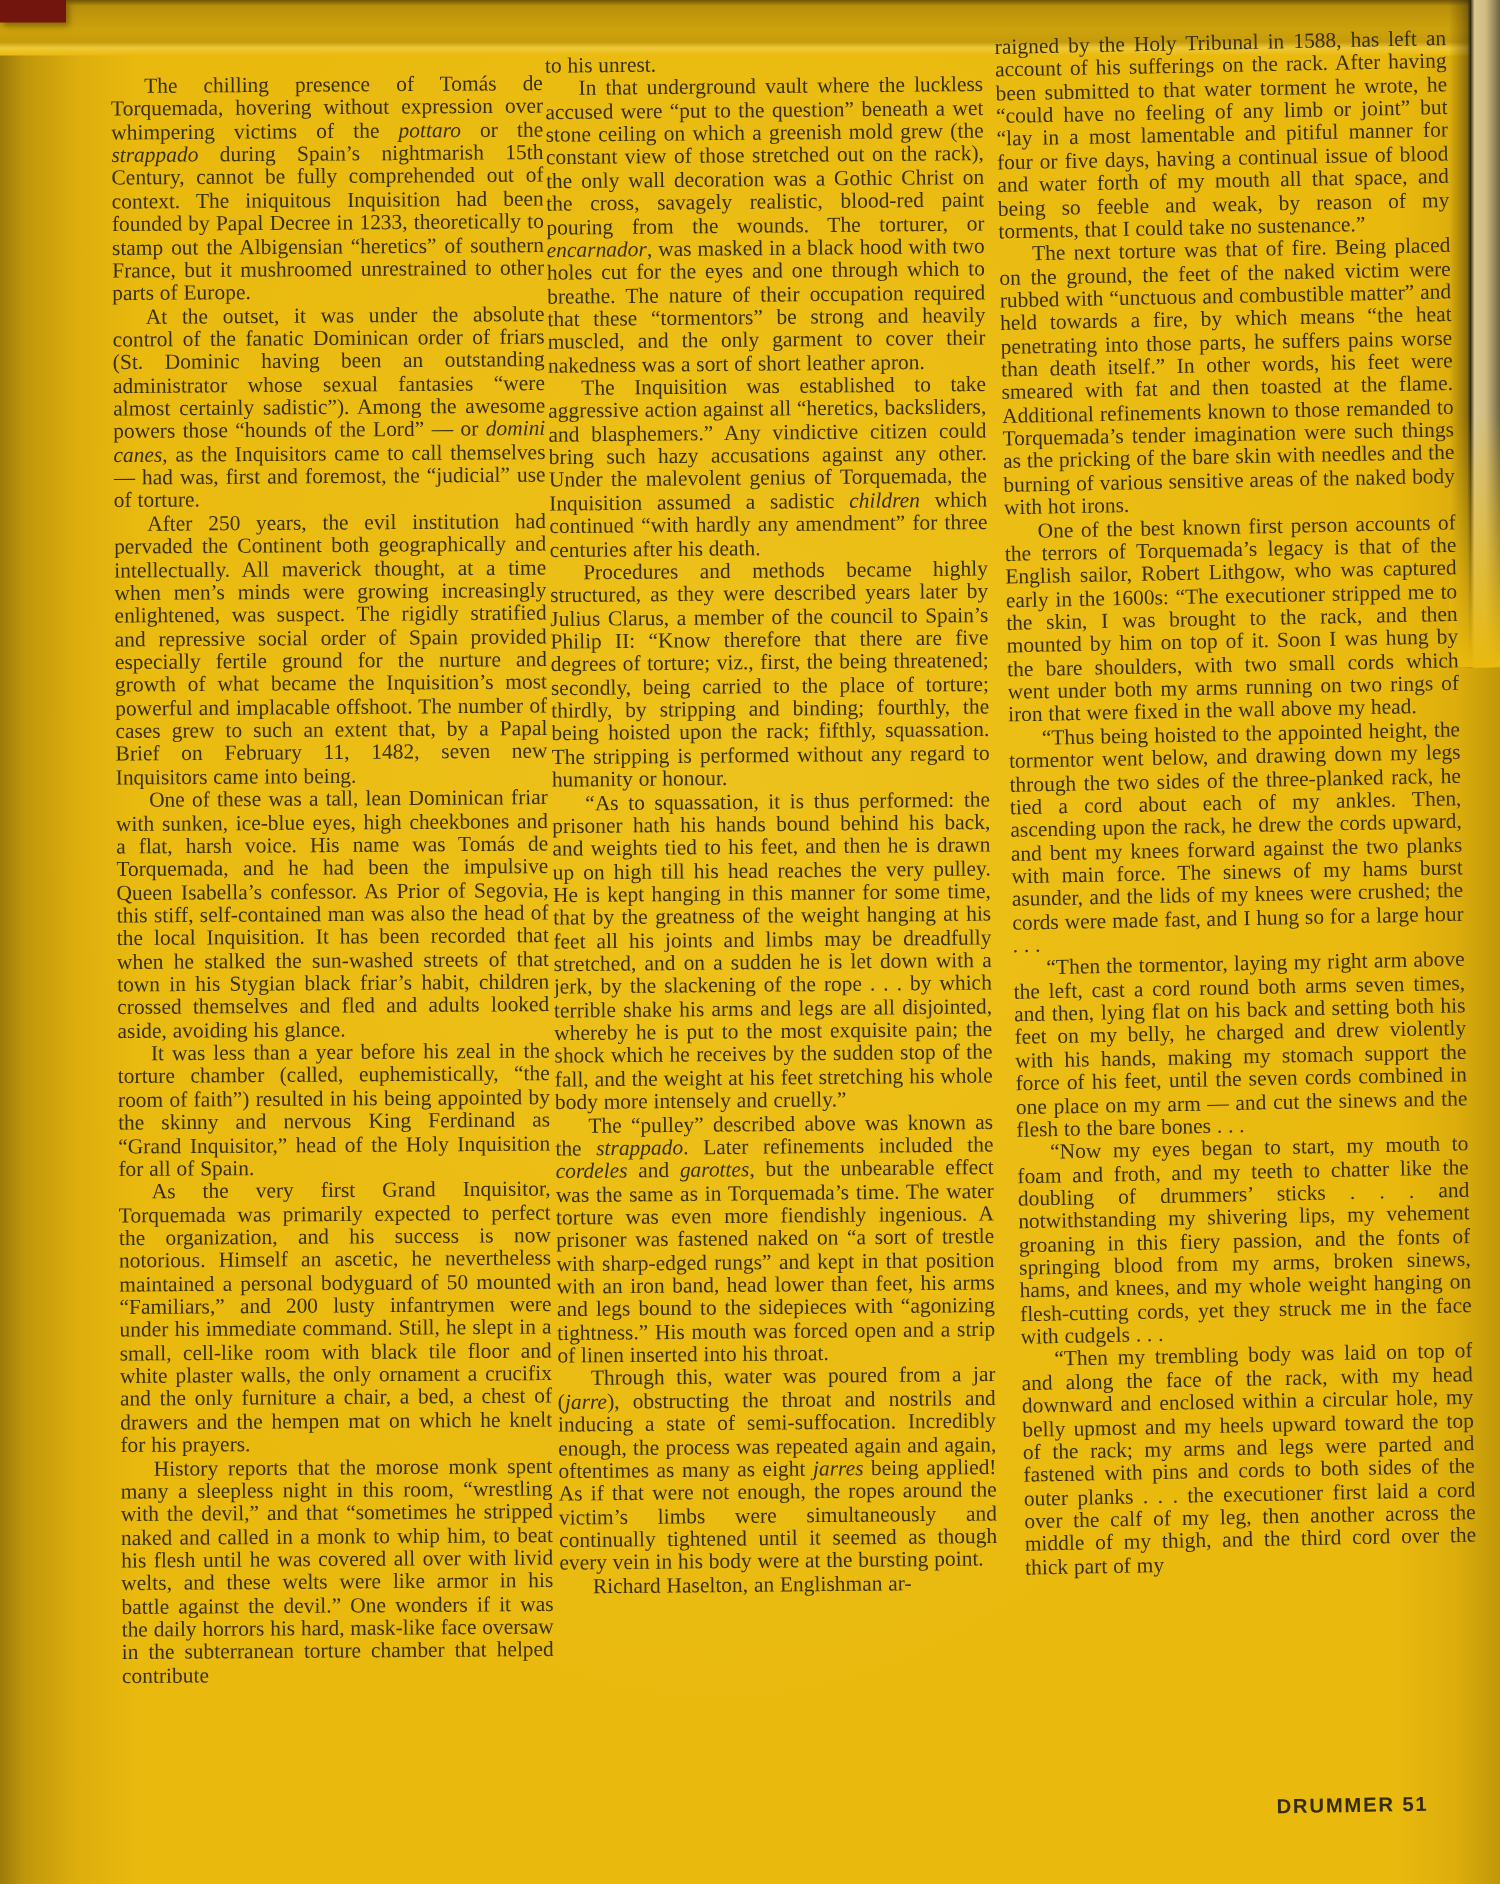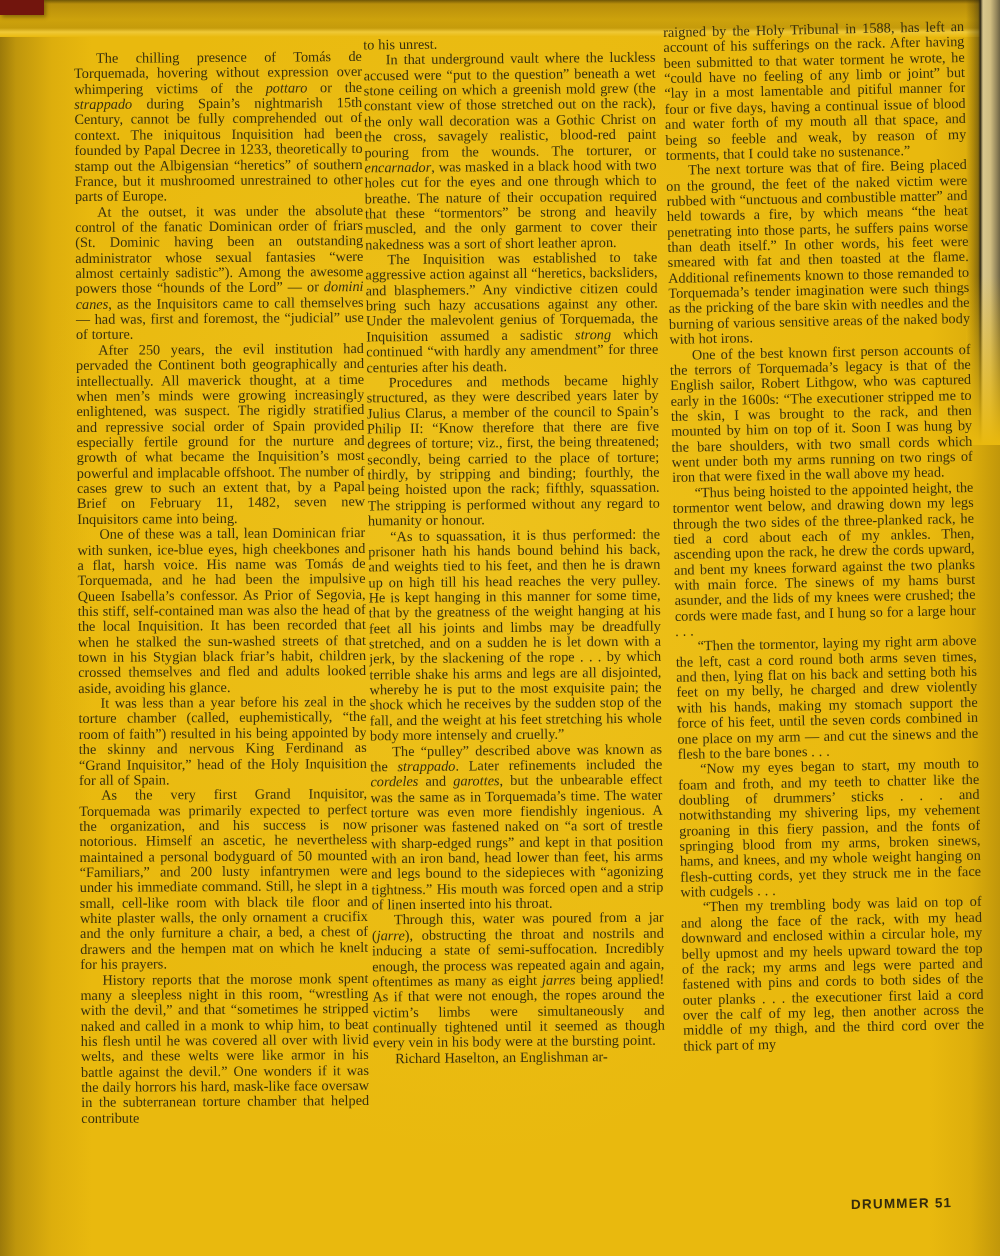--- a/index.html
+++ b/index.html
@@ -65,21 +65,21 @@
       <p>At the outset, it was under the absolute control of the fanatic Dominican order of friars (St. Dominic having been an outstanding administrator whose sexual fantasies “were almost certainly sadistic”). Among the awesome powers those “hounds of the Lord” — or <i>domini canes</i>, as the Inquisitors came to call themselves — had was, first and foremost, the “judicial” use of torture.</p>
       <p>After 250 years, the evil institution had pervaded the Continent both geographically and intellectually. All maverick thought, at a time when men’s minds were growing increasingly enlightened, was suspect. The rigidly stratified and repressive social order of Spain provided especially fertile ground for the nurture and growth of what became the Inquisition’s most powerful and implacable offshoot. The number of cases grew to such an extent that, by a Papal Brief on February 11, 1482, seven new Inquisitors came into being.</p>
       <p>One of these was a tall, lean Dominican friar with sunken, ice-blue eyes, high cheekbones and a flat, harsh voice. His name was Tomás de Torquemada, and he had been the impulsive Queen Isabella’s confessor. As Prior of Segovia, this stiff, self-contained man was also the head of the local Inquisition. It has been recorded that when he stalked the sun-washed streets of that town in his Stygian black friar’s habit, children crossed themselves and fled and adults looked aside, avoiding his glance.</p>
       <p>It was less than a year before his zeal in the torture chamber (called, euphemistically, “the room of faith”) resulted in his being appointed by the skinny and nervous King Ferdinand as “Grand Inquisitor,” head of the Holy Inquisition for all of Spain.</p>
       <p>As the very first Grand Inquisitor, Torquemada was primarily expected to perfect the organization, and his success is now notorious. Himself an ascetic, he nevertheless maintained a personal bodyguard of 50 mounted “Familiars,” and 200 lusty infantrymen were under his immediate command. Still, he slept in a small, cell-like room with black tile floor and white plaster walls, the only ornament a crucifix and the only furniture a chair, a bed, a chest of drawers and the hempen mat on which he knelt for his prayers.</p>
       <p>History reports that the morose monk spent many a sleepless night in this room, “wrestling with the devil,” and that “sometimes he stripped naked and called in a monk to whip him, to beat his flesh until he was covered all over with livid welts, and these welts were like armor in his battle against the devil.” One wonders if it was the daily horrors his hard, mask-like face oversaw in the subterranean torture chamber that helped contribute</p>
     </div>
   <div class="col" id="col2">
       <p class="noindent">to his unrest.</p>
       <p>In that underground vault where the luckless accused were “put to the question” beneath a wet stone ceiling on which a greenish mold grew (the constant view of those stretched out on the rack), the only wall decoration was a Gothic Christ on the cross, savagely realistic, blood-red paint pouring from the wounds. The torturer, or <i>encarnador</i>, was masked in a black hood with two holes cut for the eyes and one through which to breathe. The nature of their occupation required that these “tormentors” be strong and heavily muscled, and the only garment to cover their nakedness was a sort of short leather apron.</p>
-      <p>The Inquisition was established to take aggressive action against all “heretics, backsliders, and blasphemers.” Any vindictive citizen could bring such hazy accusations against any other. Under the malevolent genius of Torquemada, the Inquisition assumed a sadistic <i>strong</i> which continued “with hardly any amendment” for three centuries after his death.</p>
+      <p>The Inquisition was established to take aggressive action against all “heretics, backsliders, and blasphemers.” Any vindictive citizen could bring such hazy accusations against any other. Under the malevolent genius of Torquemada, the Inquisition assumed a sadistic <i>children</i> which continued “with hardly any amendment” for three centuries after his death.</p>
       <p>Procedures and methods became highly structured, as they were described years later by Julius Clarus, a member of the council to Spain’s Philip II: “Know therefore that there are five degrees of torture; viz., first, the being threatened; secondly, being carried to the place of torture; thirdly, by stripping and binding; fourthly, the being hoisted upon the rack; fifthly, squassation. The stripping is performed without any regard to humanity or honour.</p>
       <p>“As to squassation, it is thus performed: the prisoner hath his hands bound behind his back, and weights tied to his feet, and then he is drawn up on high till his head reaches the very pulley. He is kept hanging in this manner for some time, that by the greatness of the weight hanging at his feet all his joints and limbs may be dreadfully stretched, and on a sudden he is let down with a jerk, by the slackening of the rope . . . by which terrible shake his arms and legs are all disjointed, whereby he is put to the most exquisite pain; the shock which he receives by the sudden stop of the fall, and the weight at his feet stretching his whole body more intensely and cruelly.”</p>
       <p>The “pulley” described above was known as the <i>strappado</i>. Later refinements included the <i>cordeles</i> and <i>garottes</i>, but the unbearable effect was the same as in Torquemada’s time. The water torture was even more fiendishly ingenious. A prisoner was fastened naked on “a sort of trestle with sharp-edged rungs” and kept in that position with an iron band, head lower than feet, his arms and legs bound to the sidepieces with “agonizing tightness.” His mouth was forced open and a strip of linen inserted into his throat.</p>
       <p>Through this, water was poured from a jar (<i>jarre</i>), obstructing the throat and nostrils and inducing a state of semi-suffocation. Incredibly enough, the process was repeated again and again, oftentimes as many as eight <i>jarres</i> being applied! As if that were not enough, the ropes around the victim’s limbs were simultaneously and continually tightened until it seemed as though every vein in his body were at the bursting point.</p>
       <p>Richard Haselton, an Englishman ar-</p>
     </div>
   <div class="col" id="col3">
       <p class="noindent">raigned by the Holy Tribunal in 1588, has left an account of his sufferings on the rack. After having been submitted to that water torment he wrote, he “could have no feeling of any limb or joint” but “lay in a most lamentable and pitiful manner for four or five days, having a continual issue of blood and water forth of my mouth all that space, and being so feeble and weak, by reason of my torments, that I could take no sustenance.”</p>
       <p>The next torture was that of fire. Being placed on the ground, the feet of the naked victim were rubbed with “unctuous and combustible matter” and held towards a fire, by which means “the heat penetrating into those parts, he suffers pains worse than death itself.” In other words, his feet were smeared with fat and then toasted at the flame. Additional refinements known to those remanded to Torquemada’s tender imagination were such things as the pricking of the bare skin with needles and the burning of various sensitive areas of the naked body with hot irons.</p>
       <p>One of the best known first person accounts of the terrors of Torquemada’s legacy is that of the English sailor, Robert Lithgow, who was captured early in the 1600s: “The executioner stripped me to the skin, I was brought to the rack, and then mounted by him on top of it. Soon I was hung by the bare shoulders, with two small cords which went under both my arms running on two rings of iron that were fixed in the wall above my head.</p>

